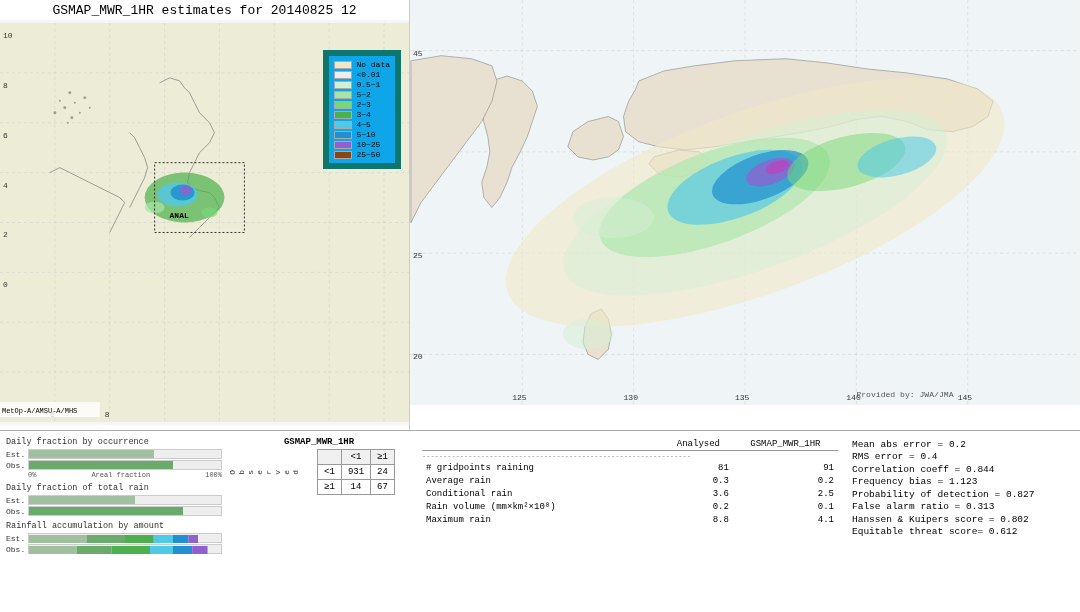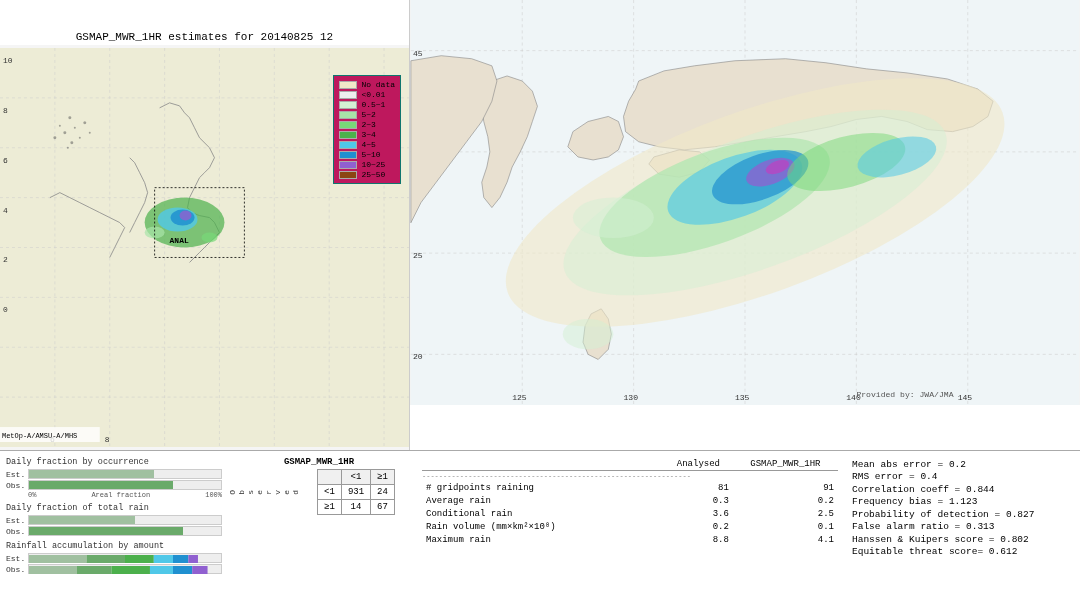--- a/index.html
+++ b/index.html
@@ -29,25 +29,24 @@
 
     
     .left-map-panel {
       flex: 0 0 410px;
       position: relative;
       border-right: 1px solid #ccc;
     }
 
     .map-title {
       text-align: center;
-      font-size: 11px;
+      font-size: 13px;
       font-family: 'Courier New', monospace;
       padding: 3px 0 2px 0;
       color: #000;
-      margin-top: 28px;
     }
 
     .map-canvas {
       width: 100%;
       height: 405px;
       position: relative;
       background: #f5f5f5;
     }
 
     
@@ -192,22 +191,22 @@
     .stats-line {
       margin: 1.5px 0;
       font-size: 9.5px;
     }
 
     
     .legend {
       position: absolute;
       top: 30px;
       right: 8px;
-      background: #be185d;
-      border: 1px solid #0f766e;
+      background: #0ea5e9;
+      border: 6px solid #0f766e;
       padding: 3px 5px;
       font-size: 8px;
     }
 
     .legend-item {
       display: flex;
       align-items: center;
       margin: 1px 0;
     }
 

